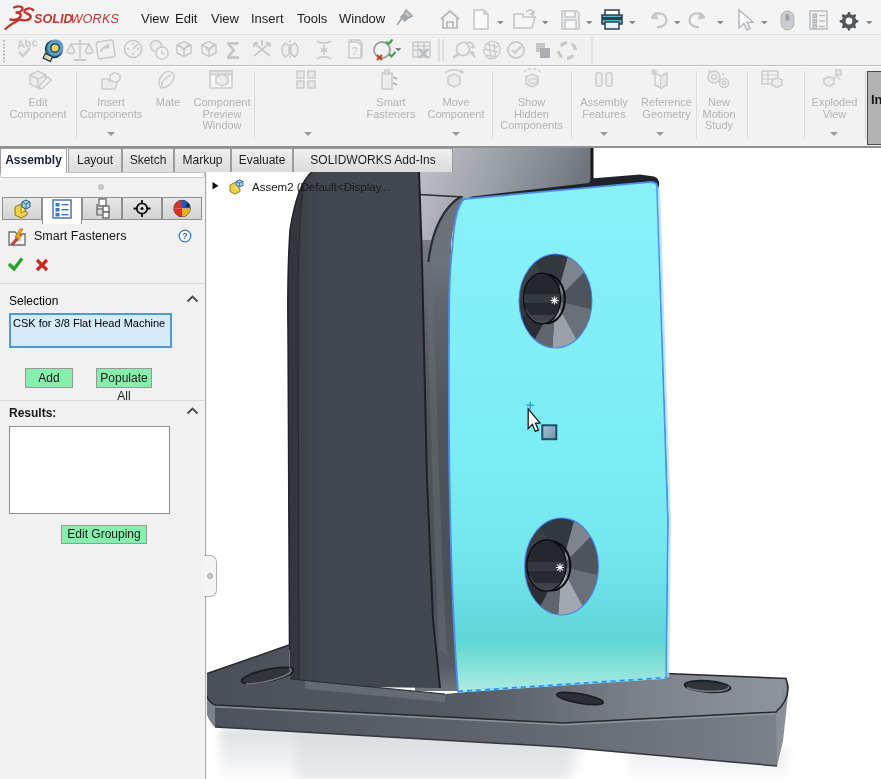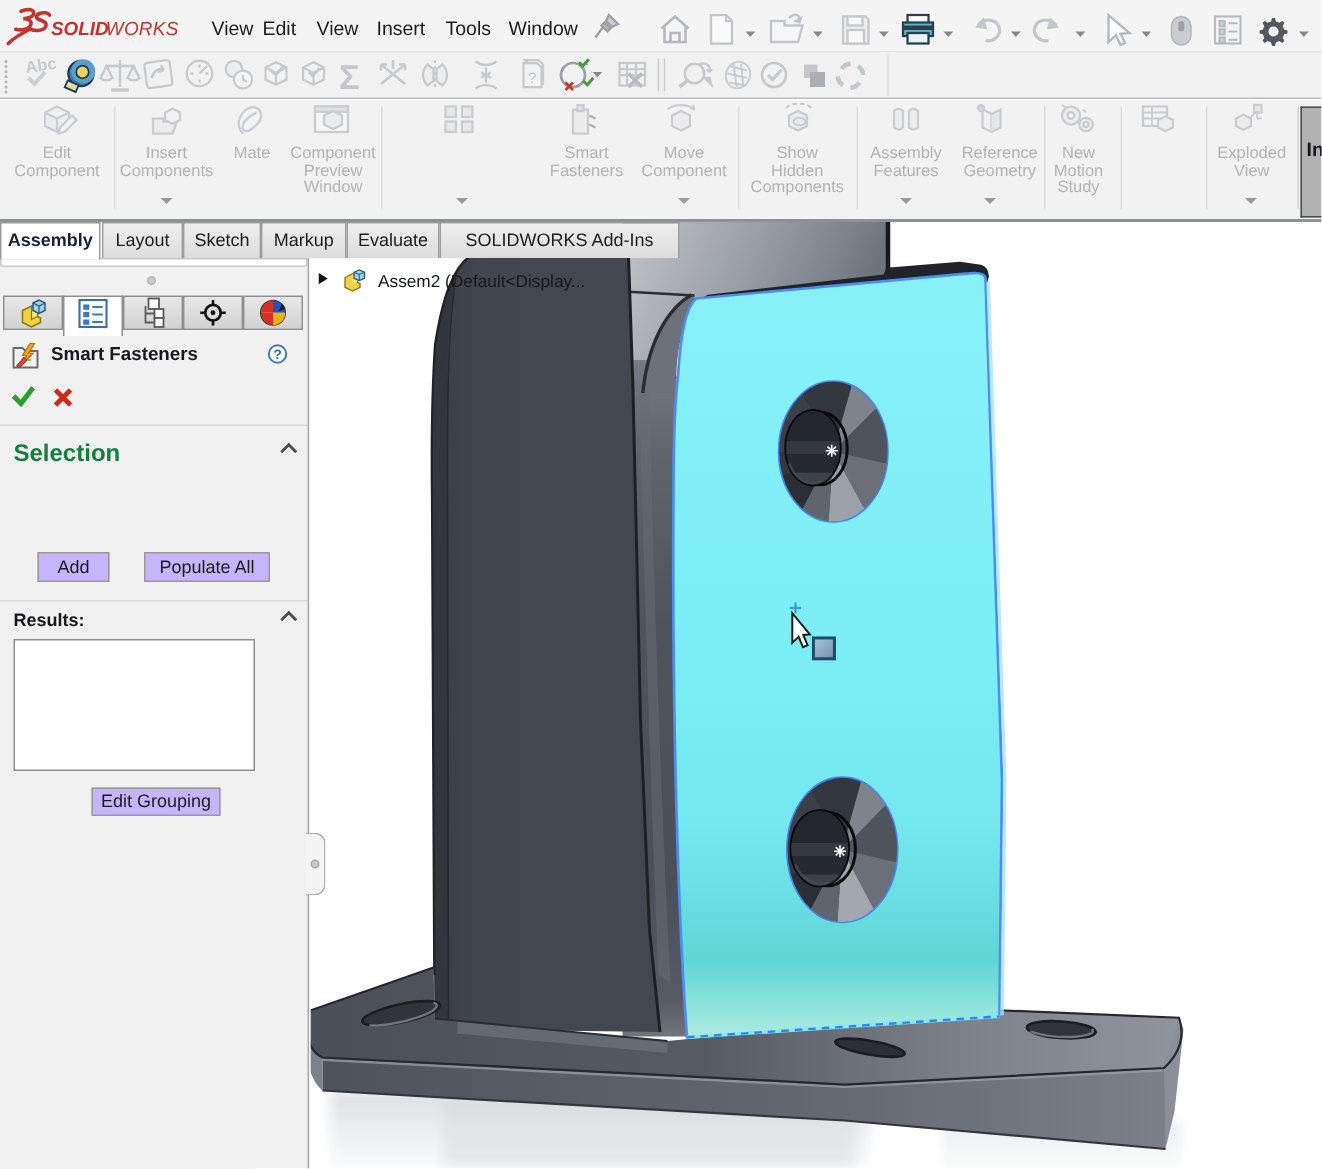--- a/index.html
+++ b/index.html
@@ -21,21 +21,21 @@
 
 #tabbar { position:absolute; left:0; top:148px; width:430px; height:24px; }
 .tab { position:absolute; top:0; height:24px; background:linear-gradient(#efefef,#dcdcdc); border:1px solid #9d9d9d; border-bottom:none; font-size:12px; color:#1c1c1c; text-align:center; line-height:23px; }
 .tab.active { background:#ffffff; font-weight:bold; color:#16233c; border:1px solid #9d9d9d; border-bottom:none; z-index:2; height:25px; }
 
 #panel { position:absolute; left:0; top:172px; width:207px; height:607px; background:#f1f1f1; }
 #panelborder { position:absolute; left:205px; top:172px; width:1px; height:607px; background:#ababab; }
 .ptab { position:absolute; top:25px; width:40px; height:23px; background:linear-gradient(#e8e8e8,#d2d2d2); border:1px solid #8f8f8f; }
 .ptab.active { background:#ffffff; height:27px; border-bottom:none; }
 .grpsep { position:absolute; left:0; width:205px; height:1px; background:#d9d9d9; }
-.btn { position:absolute; background:#c4b5fd; border:1px solid #999999; font-size:12px; color:#1b1b1b; text-align:center; }
+.btn { position:absolute; background:#86efac; border:1px solid #999999; font-size:12px; color:#1b1b1b; text-align:center; }
 
 #viewport { position:absolute; left:207px; top:148px; width:674px; height:631px; background:#ffffff; }
 </style>
 </head>
 <body>
 <div id="page">
   <div id="menubar">
     <svg class="abs" style="left:4px;top:4px" width="120" height="28" viewBox="0 0 120 28">
       <g fill="none" stroke="#c5342c" stroke-linecap="round">
         <path d="M10,3.5 C15,1.5 19,2.5 18.5,5 C18,7.5 14,8.5 11.5,8.5 C15,8.5 17.5,10 16.5,12.5 C15.5,15.5 10,16.5 6.5,15.5" stroke-width="2.4"></path>
@@ -626,36 +626,37 @@
       </g>
         </svg>
     </div>
 
     <svg class="abs" style="left:8px;top:56px" width="20" height="20" viewBox="0 0 20 20">
       <path d="M1,4 L7,4 L9,6 L17,6 L17,17 L1,17 Z" fill="#f2f2f2" stroke="#6b6b6b" stroke-width="1.3"></path>
       <path d="M7,9 L13,9 M7,12 L13,12" stroke="#9a9a9a" stroke-width="1"></path>
       <path d="M12,1 L7,9 L10,9 L6,16 L14,7.5 L11,7.5 L15,1 Z" fill="#f5a81c" stroke="#b06c0a" stroke-width="0.8"></path>
       <path d="M3,16 L8,10 L10,12 L5,17 Z" fill="#d44" stroke="#922" stroke-width="0.6"></path>
     </svg>
-    <div class="abs" style="left:34px;top:57px;font-size:12.5px;font-weight:bold;color:#17171c">Smart Fasteners</div>
+    <div class="abs" style="left:34px;top:57px;font-size:12.5px;font-weight:normal;color:#17171c">Smart Fasteners</div>
     <svg class="abs" style="left:178px;top:57px" width="14" height="14" viewBox="0 0 14 14">
       <circle cx="7" cy="7" r="5.8" fill="#fdfdfd" stroke="#3a79b8" stroke-width="1.3"></circle>
       <text x="4.3" y="10.3" font-size="9" font-weight="bold" fill="#2a6aa8">?</text>
     </svg>
     <svg class="abs" style="left:6px;top:84px" width="50" height="18" viewBox="0 0 50 18">
       <path d="M3,8 L8,13 L16,2.5" stroke="#2aa02a" stroke-width="3.4" fill="none"></path>
       <path d="M31,4 L41,14 M41,4 L31,14" stroke="#cd2a1e" stroke-width="3.2" fill="none"></path>
     </svg>
     <div class="grpsep" style="top:111px"></div>
-    <div class="abs" style="left:9px;top:122px;font-size:16px;font-weight:bold;color:#15803d">Selection</div>
+    <div class="abs" style="left:9px;top:122px;font-size:12px;font-weight:normal;color:#000000">Selection</div>
     <svg class="abs" style="left:186px;top:123px" width="13" height="8" viewBox="0 0 13 8">
         <path d="M1.5,6.5 L6.5,1.5 L11.5,6.5" stroke="#4a4a4a" stroke-width="1.8" fill="none"></path>
       </svg>
+    <div class="abs" style="left:9px;top:141px;width:163px;height:35px;background:#d5eafa;border:2px solid #4e9ad2;font-size:11px;color:#000;padding:2px 0 0 2px">CSK for 3/8 Flat Head Machine</div>
     <div class="btn" style="left:25px;top:196px;width:48px;height:20px;line-height:18px">Add</div>
-    <div class="btn" style="left:96px;top:196px;width:84px;height:20px;line-height:18px">Populate All</div>
+    <div class="btn" style="left:96px;top:196px;width:56px;height:20px;line-height:18px">Populate All</div>
     <div class="grpsep" style="top:228px"></div>
     <div class="abs" style="left:9px;top:234px;font-size:12px;font-weight:bold;color:#17171c">Results:</div>
     <svg class="abs" style="left:186px;top:235px" width="13" height="8" viewBox="0 0 13 8">
         <path d="M1.5,6.5 L6.5,1.5 L11.5,6.5" stroke="#4a4a4a" stroke-width="1.8" fill="none"></path>
       </svg>
     <div class="abs" style="left:9px;top:254px;width:161px;height:88px;background:#ffffff;border:1px solid #8f8f8f"></div>
     <div class="btn" style="left:61px;top:353px;width:86px;height:19px;line-height:17px">Edit Grouping</div>
   </div>
   <div id="panelborder"></div>
   <div class="abs" style="left:204px;top:555px;width:13px;height:42px;background:#f4f4f4;border:1px solid #b2b2b2;border-left:none;border-radius:0 7px 7px 0;z-index:5">

